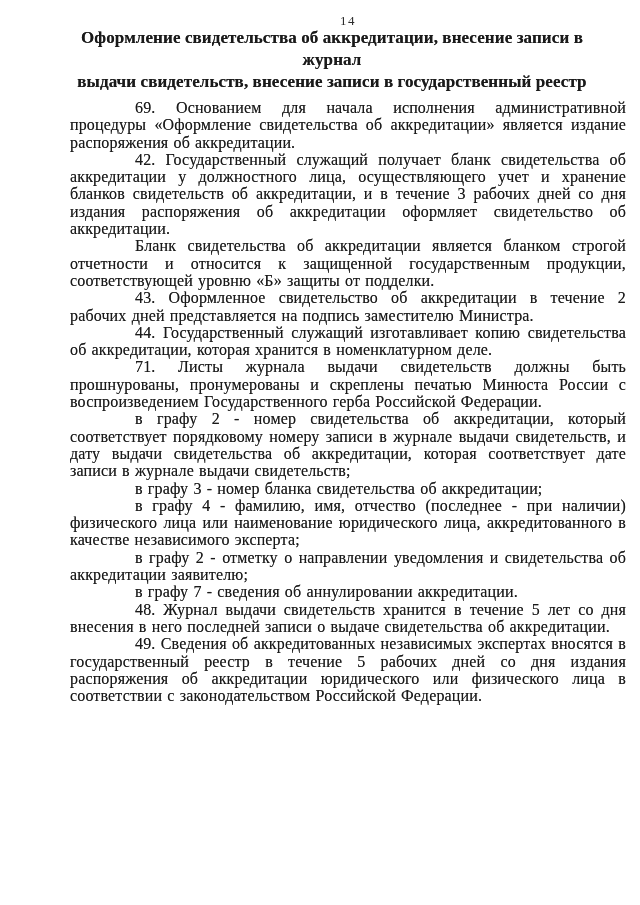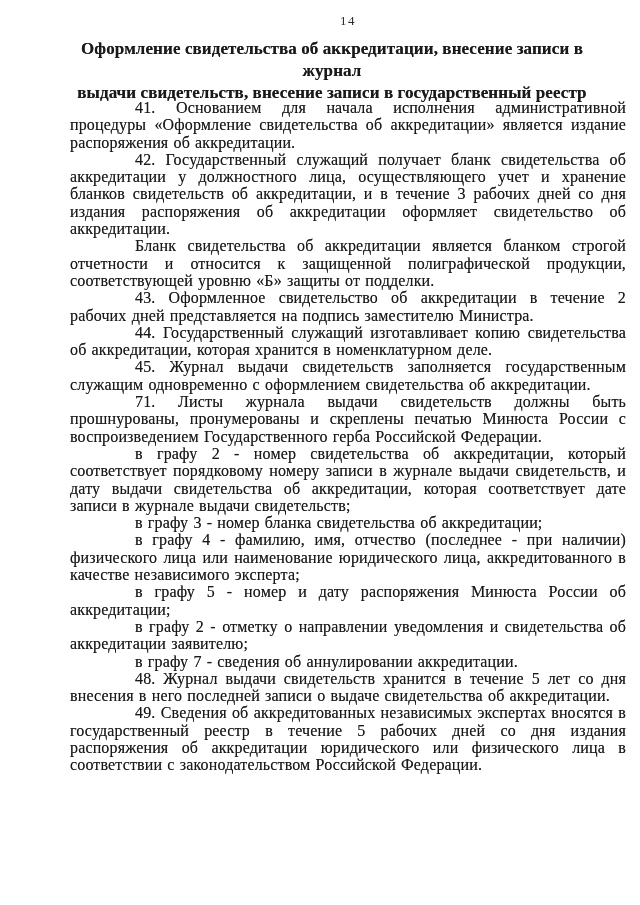--- a/index.html
+++ b/index.html
@@ -24,21 +24,21 @@
     top: 13px;
     left: 58px;
     width: 556px;
     text-align: center;
     font-size: 13px;
     letter-spacing: 1.5px;
     color: #2b2b2b;
   }
   .doc-title {
     position: absolute;
-    top: 38px;
+    top: 27px;
     left: 50px;
     width: 540px;
     margin: 0 auto;
     font-size: 17px;
     line-height: 22px;
     font-weight: bold;
     text-align: center;
     letter-spacing: 0.1px;
     text-shadow: 0 0 0.5px rgba(0,0,0,0.65);
   }
@@ -65,29 +65,27 @@
 <div class="page">
   <div class="page-number">14</div>
 
   <h1 class="doc-title">
     <span>Оформление свидетельства об аккредитации, внесение записи в журнал</span><br>
     <span>выдачи свидетельств, внесение записи в государственный реестр</span>
   </h1>
 
   <div class="doc-body">
 
-  <p class="para">41. Основанием для начала исполнения административной процедуры «Оформление свидетельства об аккредитации» является издание распоряжения об аккредитации.</p>
+  <p class="para">69. Основанием для начала исполнения административной процедуры «Оформление свидетельства об аккредитации» является издание распоряжения об аккредитации.</p>
       <p class="para">42. Государственный служащий получает бланк свидетельства об аккредитации у должностного лица, осуществляющего учет и хранение бланков свидетельств об аккредитации, и в течение 3 рабочих дней со дня издания распоряжения об аккредитации оформляет свидетельство об аккредитации.</p>
-      <p class="para">Бланк свидетельства об аккредитации является бланком строгой отчетности и относится к защищенной полиграфической продукции, соответствующей уровню «Б» защиты от подделки.</p>
+      <p class="para">Бланк свидетельства об аккредитации является бланком строгой отчетности и относится к защищенной государственным продукции, соответствующей уровню «Б» защиты от подделки.</p>
       <p class="para">43. Оформленное свидетельство об аккредитации в течение 2 рабочих дней представляется на подпись заместителю Министра.</p>
       <p class="para">44. Государственный служащий изготавливает копию свидетельства об аккредитации, которая хранится в номенклатурном деле.</p>
-      <p class="para">45. Журнал выдачи свидетельств заполняется государственным служащим одновременно с оформлением свидетельства об аккредитации.</p>
       <p class="para">71. Листы журнала выдачи свидетельств должны быть прошнурованы, пронумерованы и скреплены печатью Минюста России с воспроизведением Государственного герба Российской Федерации.</p>
       <p class="para">в графу 2 - номер свидетельства об аккредитации, который соответствует порядковому номеру записи в журнале выдачи свидетельств, и дату выдачи свидетельства об аккредитации, которая соответствует дате записи в журнале выдачи свидетельств;</p>
       <p class="para">в графу 3 - номер бланка свидетельства об аккредитации;</p>
       <p class="para">в графу 4 - фамилию, имя, отчество (последнее - при наличии) физического лица или наименование юридического лица, аккредитованного в качестве независимого эксперта;</p>
-      <p class="para">в графу 5 - номер и дату распоряжения Минюста России об аккредитации;</p>
       <p class="para">в графу 2 - отметку о направлении уведомления и свидетельства об аккредитации заявителю;</p>
       <p class="para">в графу 7 - сведения об аннулировании аккредитации.</p>
       <p class="para">48. Журнал выдачи свидетельств хранится в течение 5 лет со дня внесения в него последней записи о выдаче свидетельства об аккредитации.</p>
       <p class="para">49. Сведения об аккредитованных независимых экспертах вносятся в государственный реестр в течение 5 рабочих дней со дня издания распоряжения об аккредитации юридического или физического лица в соответствии с законодательством Российской Федерации.</p>
     </div>
 </div>
 
 </body></html>

